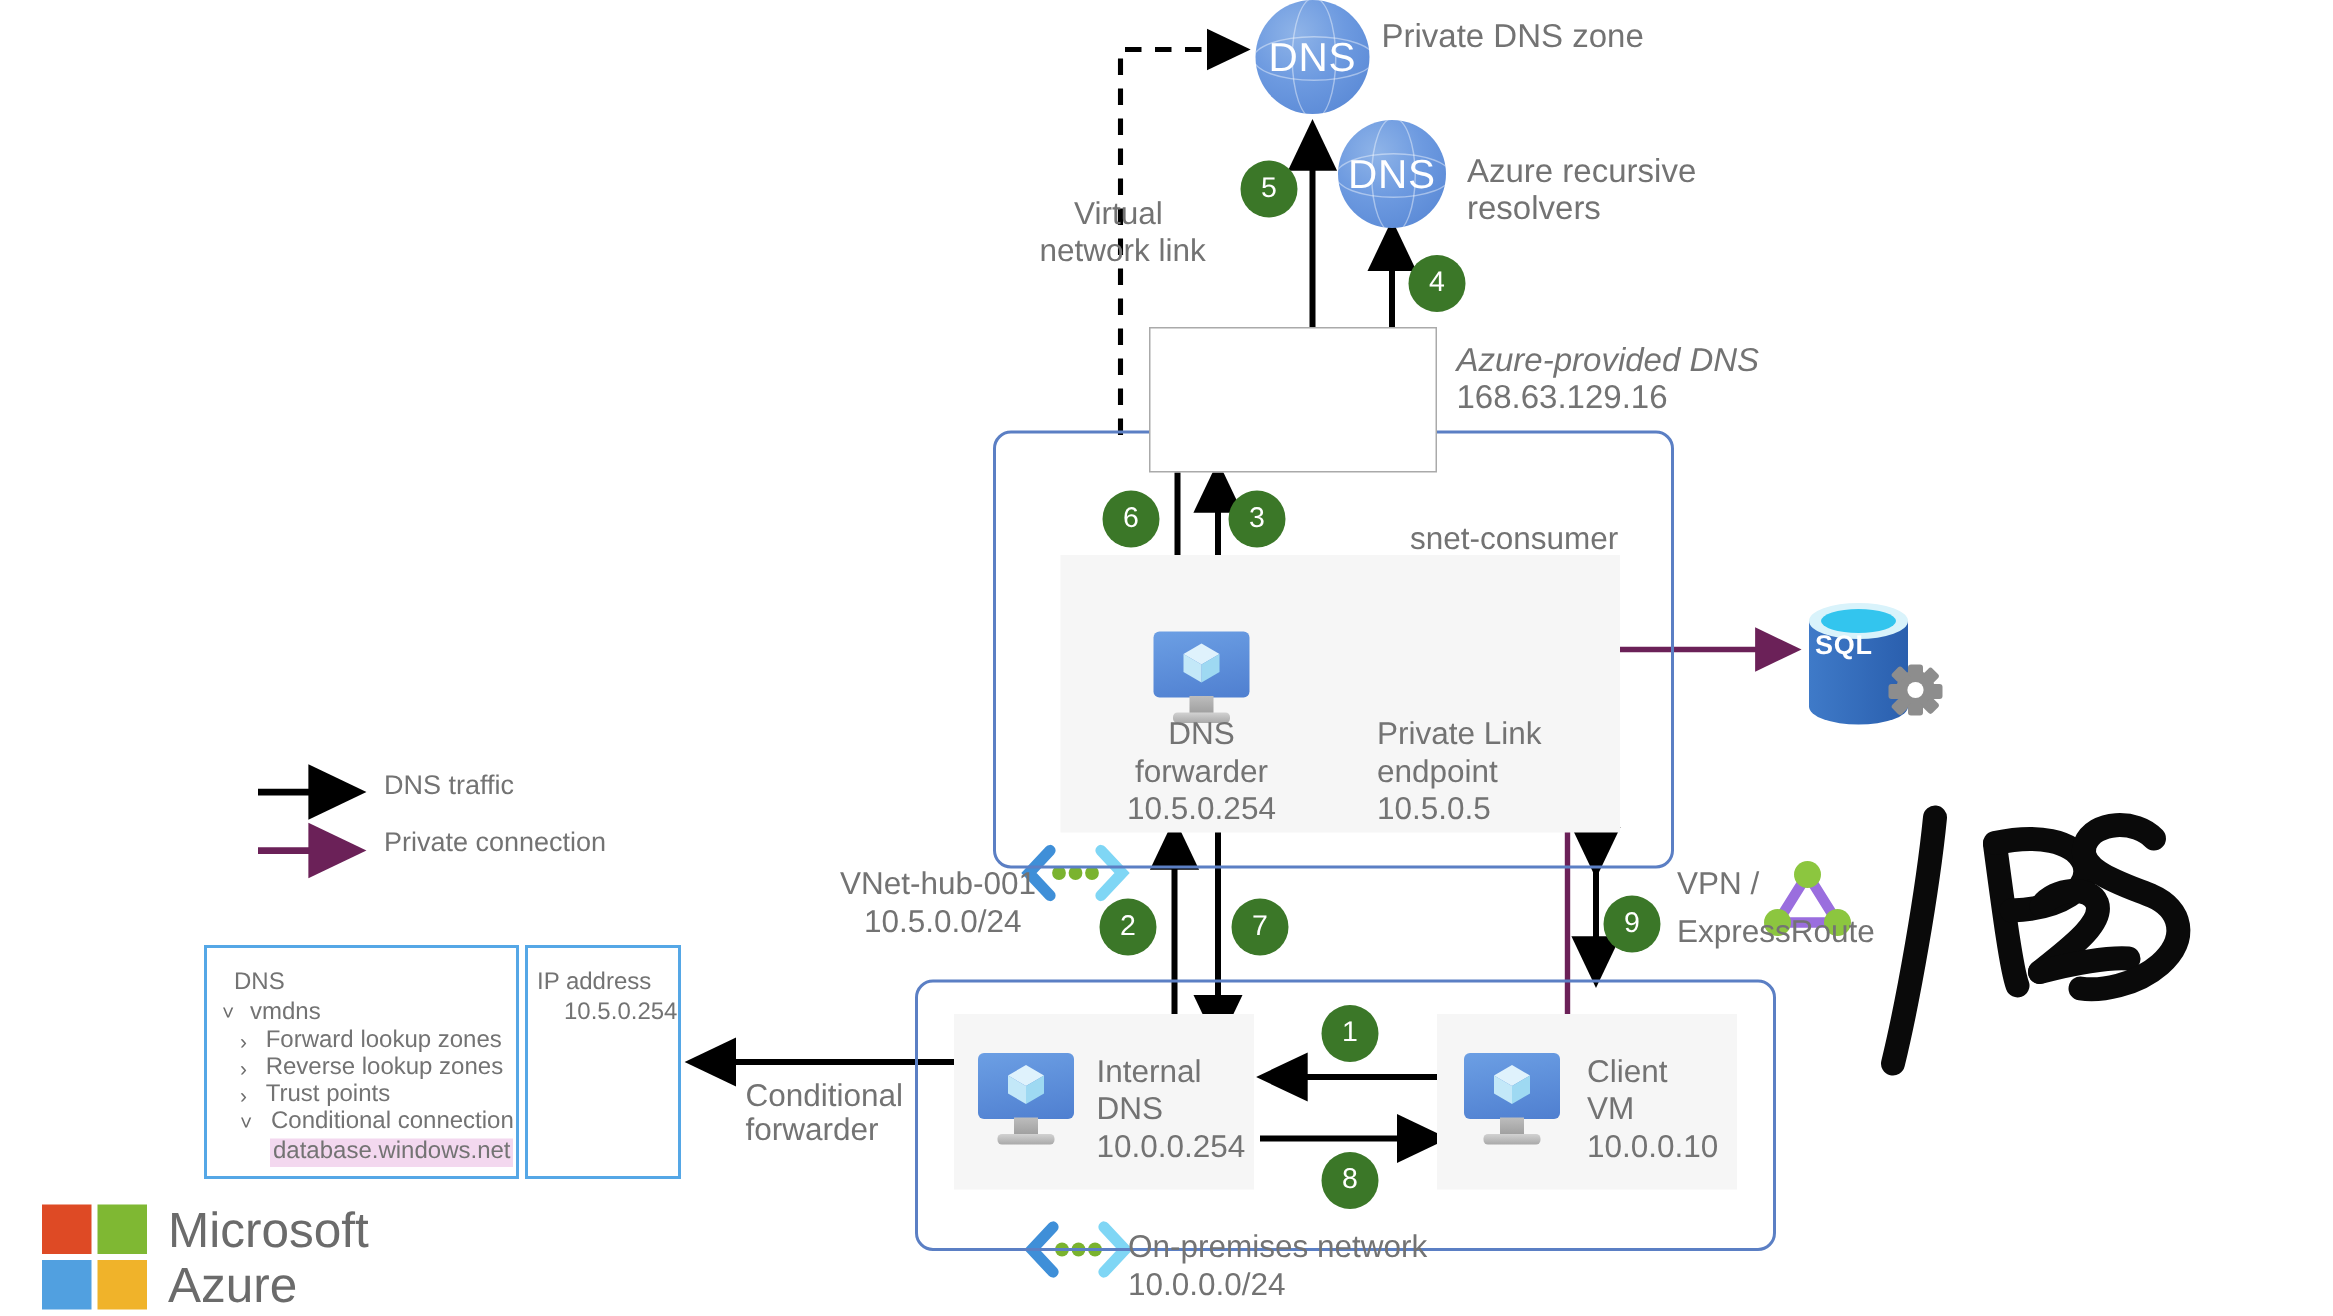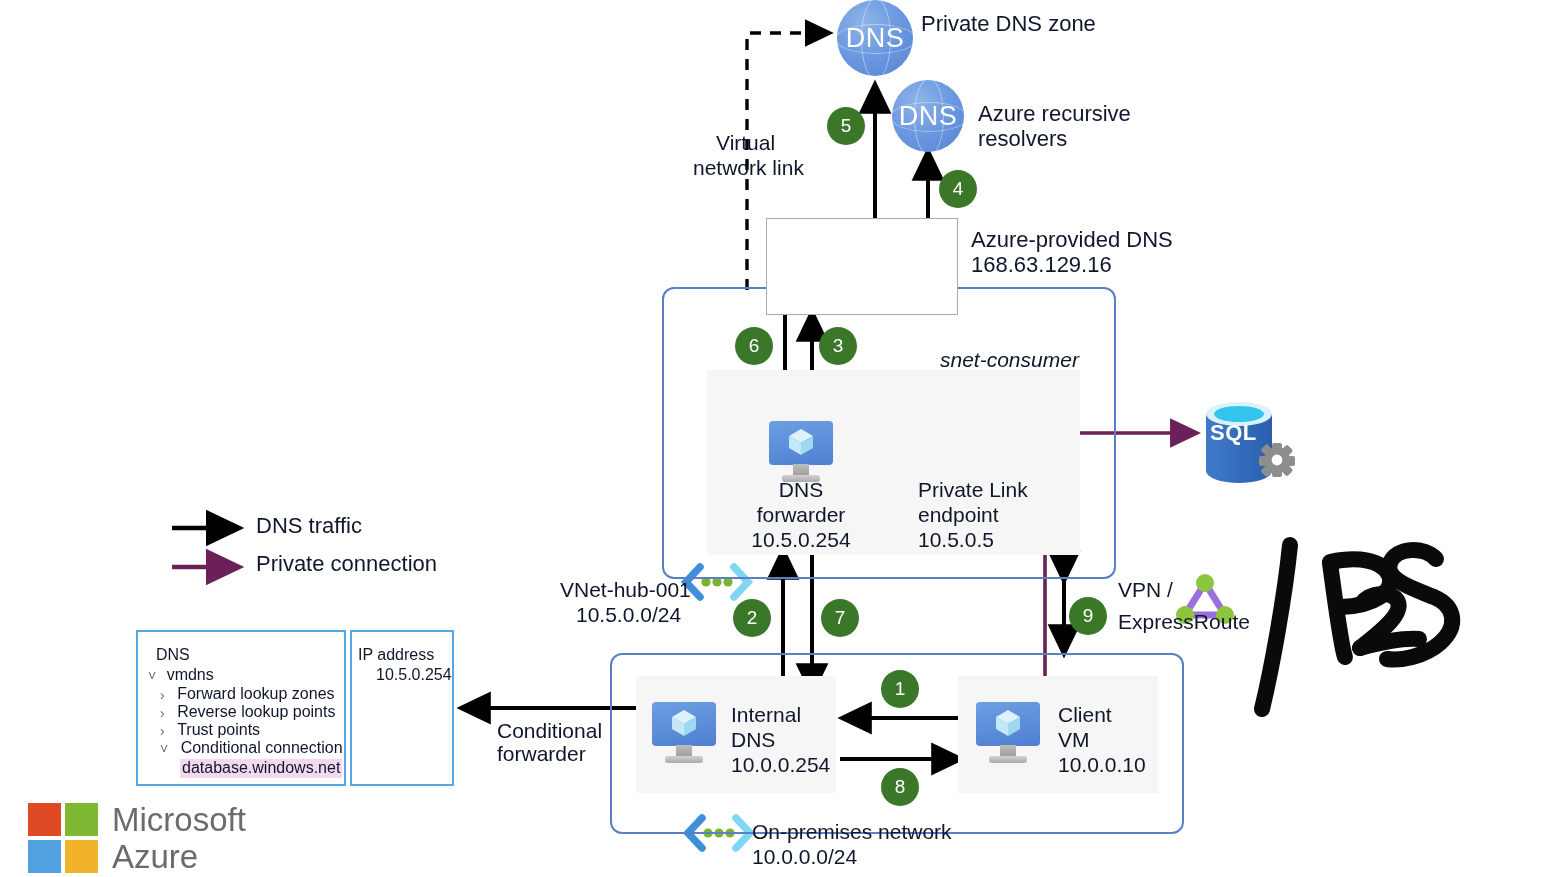--- a/index.html
+++ b/index.html
@@ -1,24 +1,24 @@
 <!DOCTYPE html>
 <html><head>
 <meta charset="utf-8">
 <style>
   html,body{margin:0;padding:0;background:#ffffff;}
   body{width:1555px;height:877px;position:relative;overflow:hidden;
        font-family:"Liberation Sans","DejaVu Sans",sans-serif;color:#222222;}
   .stage{position:absolute;left:0;top:0;width:1555px;height:877px;}
   svg.layer{position:absolute;left:0;top:0;width:1555px;height:877px;pointer-events:none;}
-  .txt{position:absolute;white-space:pre;line-height:1.18;color:#0f172a;}
+  .txt{position:absolute;white-space:pre;line-height:1.18;color:#737373;}
   .t22{font-size:22px;}
   .t21{font-size:21px;}
   .t16{font-size:16px;}
-  .t26{font-size:22px;}
+  .t26{font-size:18px;}
   .ctr{text-align:center;}
   .badge{position:absolute;width:38px;height:38px;border-radius:50%;
          background:#3b7728;color:#ffffff;font-size:19px;display:flex;
          align-items:center;justify-content:center;}
   .globe{position:absolute;border-radius:50%;
          background:radial-gradient(circle at 36% 30%, #8fb4e8 0%, #6d9ae0 45%, #5383d2 100%);
          color:#ffffff;display:flex;align-items:center;justify-content:center;
          font-size:27px;letter-spacing:.5px;overflow:hidden;}
   .globe .mer{position:absolute;border:1.3px solid rgba(255,255,255,.42);border-radius:50%;}
   .vm{position:absolute;width:64px;height:64px;}
@@ -245,27 +245,27 @@
         </svg></div>
     <div class="vmstand"></div>
       <div class="vmbase"></div>
   </div>
 
   <div class="txt t22" style="left:921px;top:11px;">Private DNS zone</div>
 
   <div class="txt t22" style="left:978px;top:101px;">Azure recursive</div>
   <div class="txt t22" style="left:978px;top:126px;">resolvers</div>
 
-  <div class="txt t22" style="left:971px;top:227px;">Azure-provided DNS</div>
+  <div class="txt t22" style="left:971px;top:227px;font-style:italic;">Azure-provided DNS</div>
   <div class="txt t22" style="left:971px;top:252px;">168.63.129.16</div>
 
   <div class="txt t21" style="left:716px;top:131px;">Virtual</div>
   <div class="txt t21" style="left:693px;top:156px;">network link</div>
 
-  <div class="txt t21" style="left:940px;top:348px;font-style:italic;">snet-consumer</div>
+  <div class="txt t21" style="left:940px;top:348px;">snet-consumer</div>
 
   <div class="txt t21 ctr" style="left:731px;top:478px;width:140px;">DNS</div>
   <div class="txt t21 ctr" style="left:731px;top:503px;width:140px;">forwarder</div>
   <div class="txt t21 ctr" style="left:731px;top:528px;width:140px;">10.5.0.254</div>
 
   <div class="txt t21" style="left:918px;top:478px;">Private Link</div>
   <div class="txt t21" style="left:918px;top:503px;">endpoint</div>
   <div class="txt t21" style="left:918px;top:528px;">10.5.0.5</div>
 
   <div class="txt t26" style="left:1210px;top:420px;color:#ffffff;font-weight:bold;letter-spacing:.5px;">SQL</div>
@@ -309,21 +309,21 @@
       <span class="chev" style="position:relative;left:0;top:0;">˅</span>
       <span class="txt t16" style="position:relative;left:6px;top:-1px;margin-top:21px;">vmdns</span>
     </div>
 
     <div style="position:absolute;left:22px;top:54px;">
       <span class="chev" style="position:relative;">›</span>
       <span class="txt t16" style="position:relative;left:8px;top:-1px;">Forward lookup zones</span>
     </div>
     <div style="position:absolute;left:22px;top:72px;">
       <span class="chev" style="position:relative;">›</span>
-      <span class="txt t16" style="position:relative;left:8px;top:-1px;">Reverse lookup points</span>
+      <span class="txt t16" style="position:relative;left:8px;top:-1px;">Reverse lookup zones</span>
     </div>
     <div style="position:absolute;left:22px;top:90px;">
       <span class="chev" style="position:relative;">›</span>
       <span class="txt t16" style="position:relative;left:8px;top:-1px;">Trust points</span>
     </div>
     <div style="position:absolute;left:22px;top:108px;">
       <span class="chev" style="position:relative;">˅</span>
       <span class="txt t16" style="position:relative;left:8px;top:-1px;">Conditional connection</span>
     </div>
     <div class="txt t16 hl" style="left:42px;top:127px;">database.windows.net</div>

